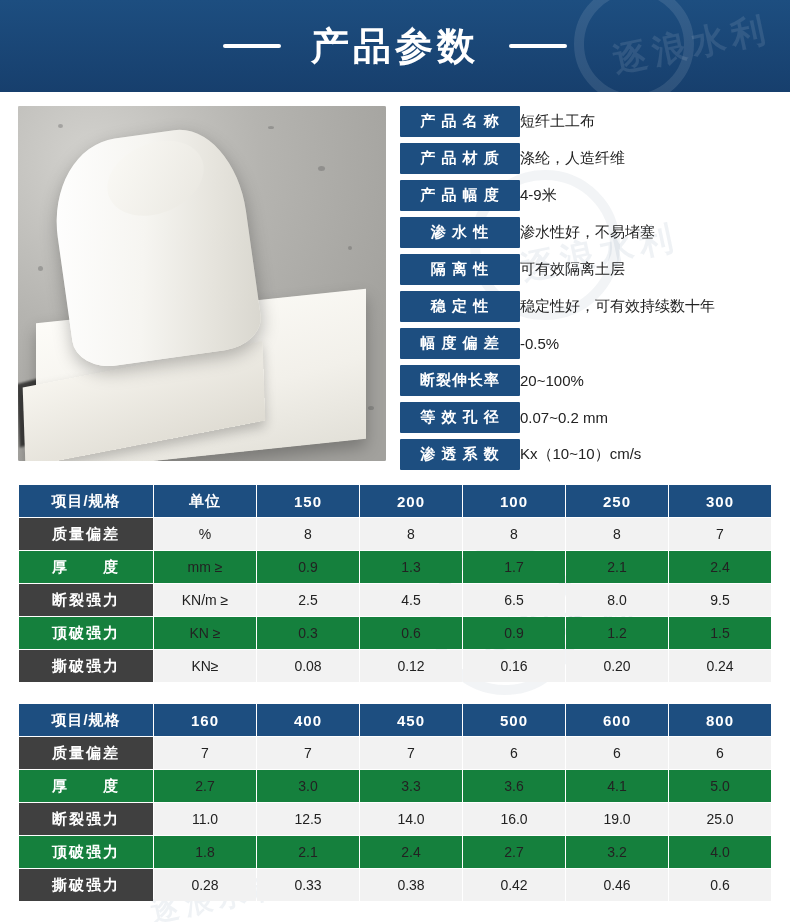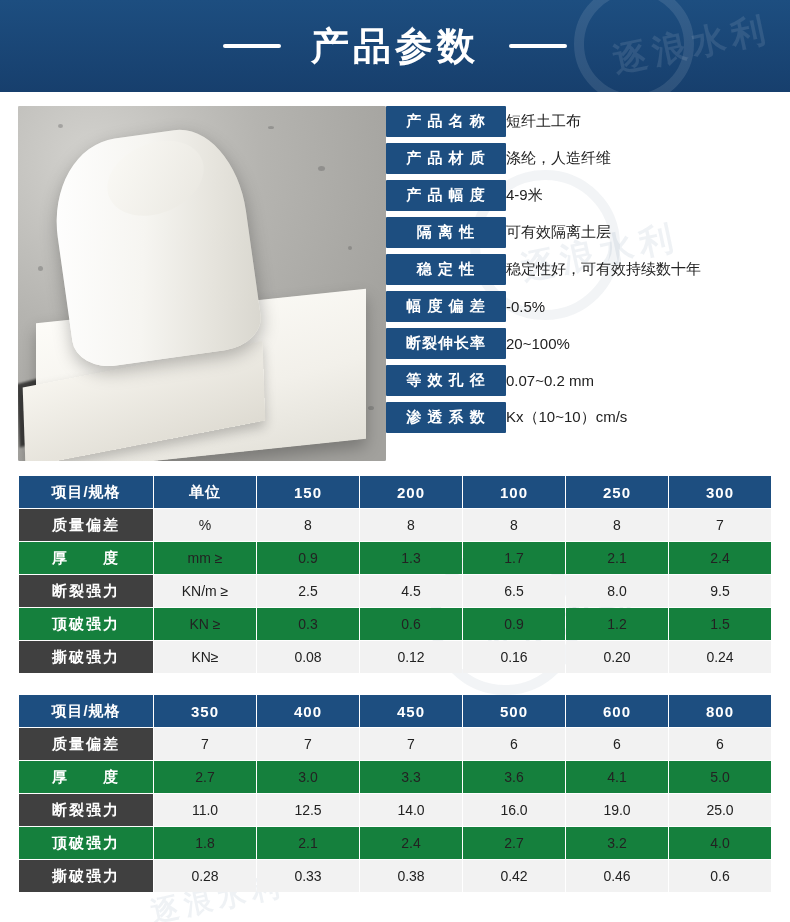--- a/index.html
+++ b/index.html
@@ -64,21 +64,21 @@
     border: 10px solid rgba(255,255,255,0.10);
     pointer-events: none;
     z-index: 1;
   }
   .wm-ring-dark { border-color: rgba(30,70,110,0.06); }
 
   
   .top-section {
     display: flex;
     padding: 14px 18px 6px 18px;
-    gap: 0;
+    gap: 14px;
     position: relative;
     z-index: 3;
   }
   .photo {
     width: 368px;
     height: 355px;
     border-radius: 2px;
     position: relative;
     overflow: hidden;
     background: #b9b8b4;
@@ -257,20 +257,24 @@
     </div>
     <div class="spec-row">
       <div class="spec-label">产 品 材 质</div>
       <div class="spec-value">涤纶，人造纤维</div>
     </div>
     <div class="spec-row">
       <div class="spec-label">产 品 幅 度</div>
       <div class="spec-value">4-9米</div>
     </div>
     <div class="spec-row">
+      <div class="spec-label">渗 水 性</div>
+      <div class="spec-value">渗水性好，不易堵塞</div>
+    </div>
+    <div class="spec-row">
       <div class="spec-label">隔 离 性</div>
       <div class="spec-value">可有效隔离土层</div>
     </div>
     <div class="spec-row">
       <div class="spec-label">稳 定 性</div>
       <div class="spec-value">稳定性好，可有效持续数十年</div>
     </div>
     <div class="spec-row">
       <div class="spec-label">幅 度 偏 差</div>
       <div class="spec-value">-0.5%</div>
@@ -353,21 +357,21 @@
   </table>
 </div>
 
 <div class="table-gap"></div>
 
 <div class="table-wrap">
   <table class="spec-table">
     <thead>
       <tr>
         <th class="first-col">项目/规格</th>
-        <th>350</th>
+        <th>160</th>
         <th>400</th>
         <th>450</th>
         <th>500</th>
         <th>600</th>
         <th>800</th>
       </tr>
     </thead>
     <tbody>
       <tr>
         <td class="rowhead">质量偏差</td>

